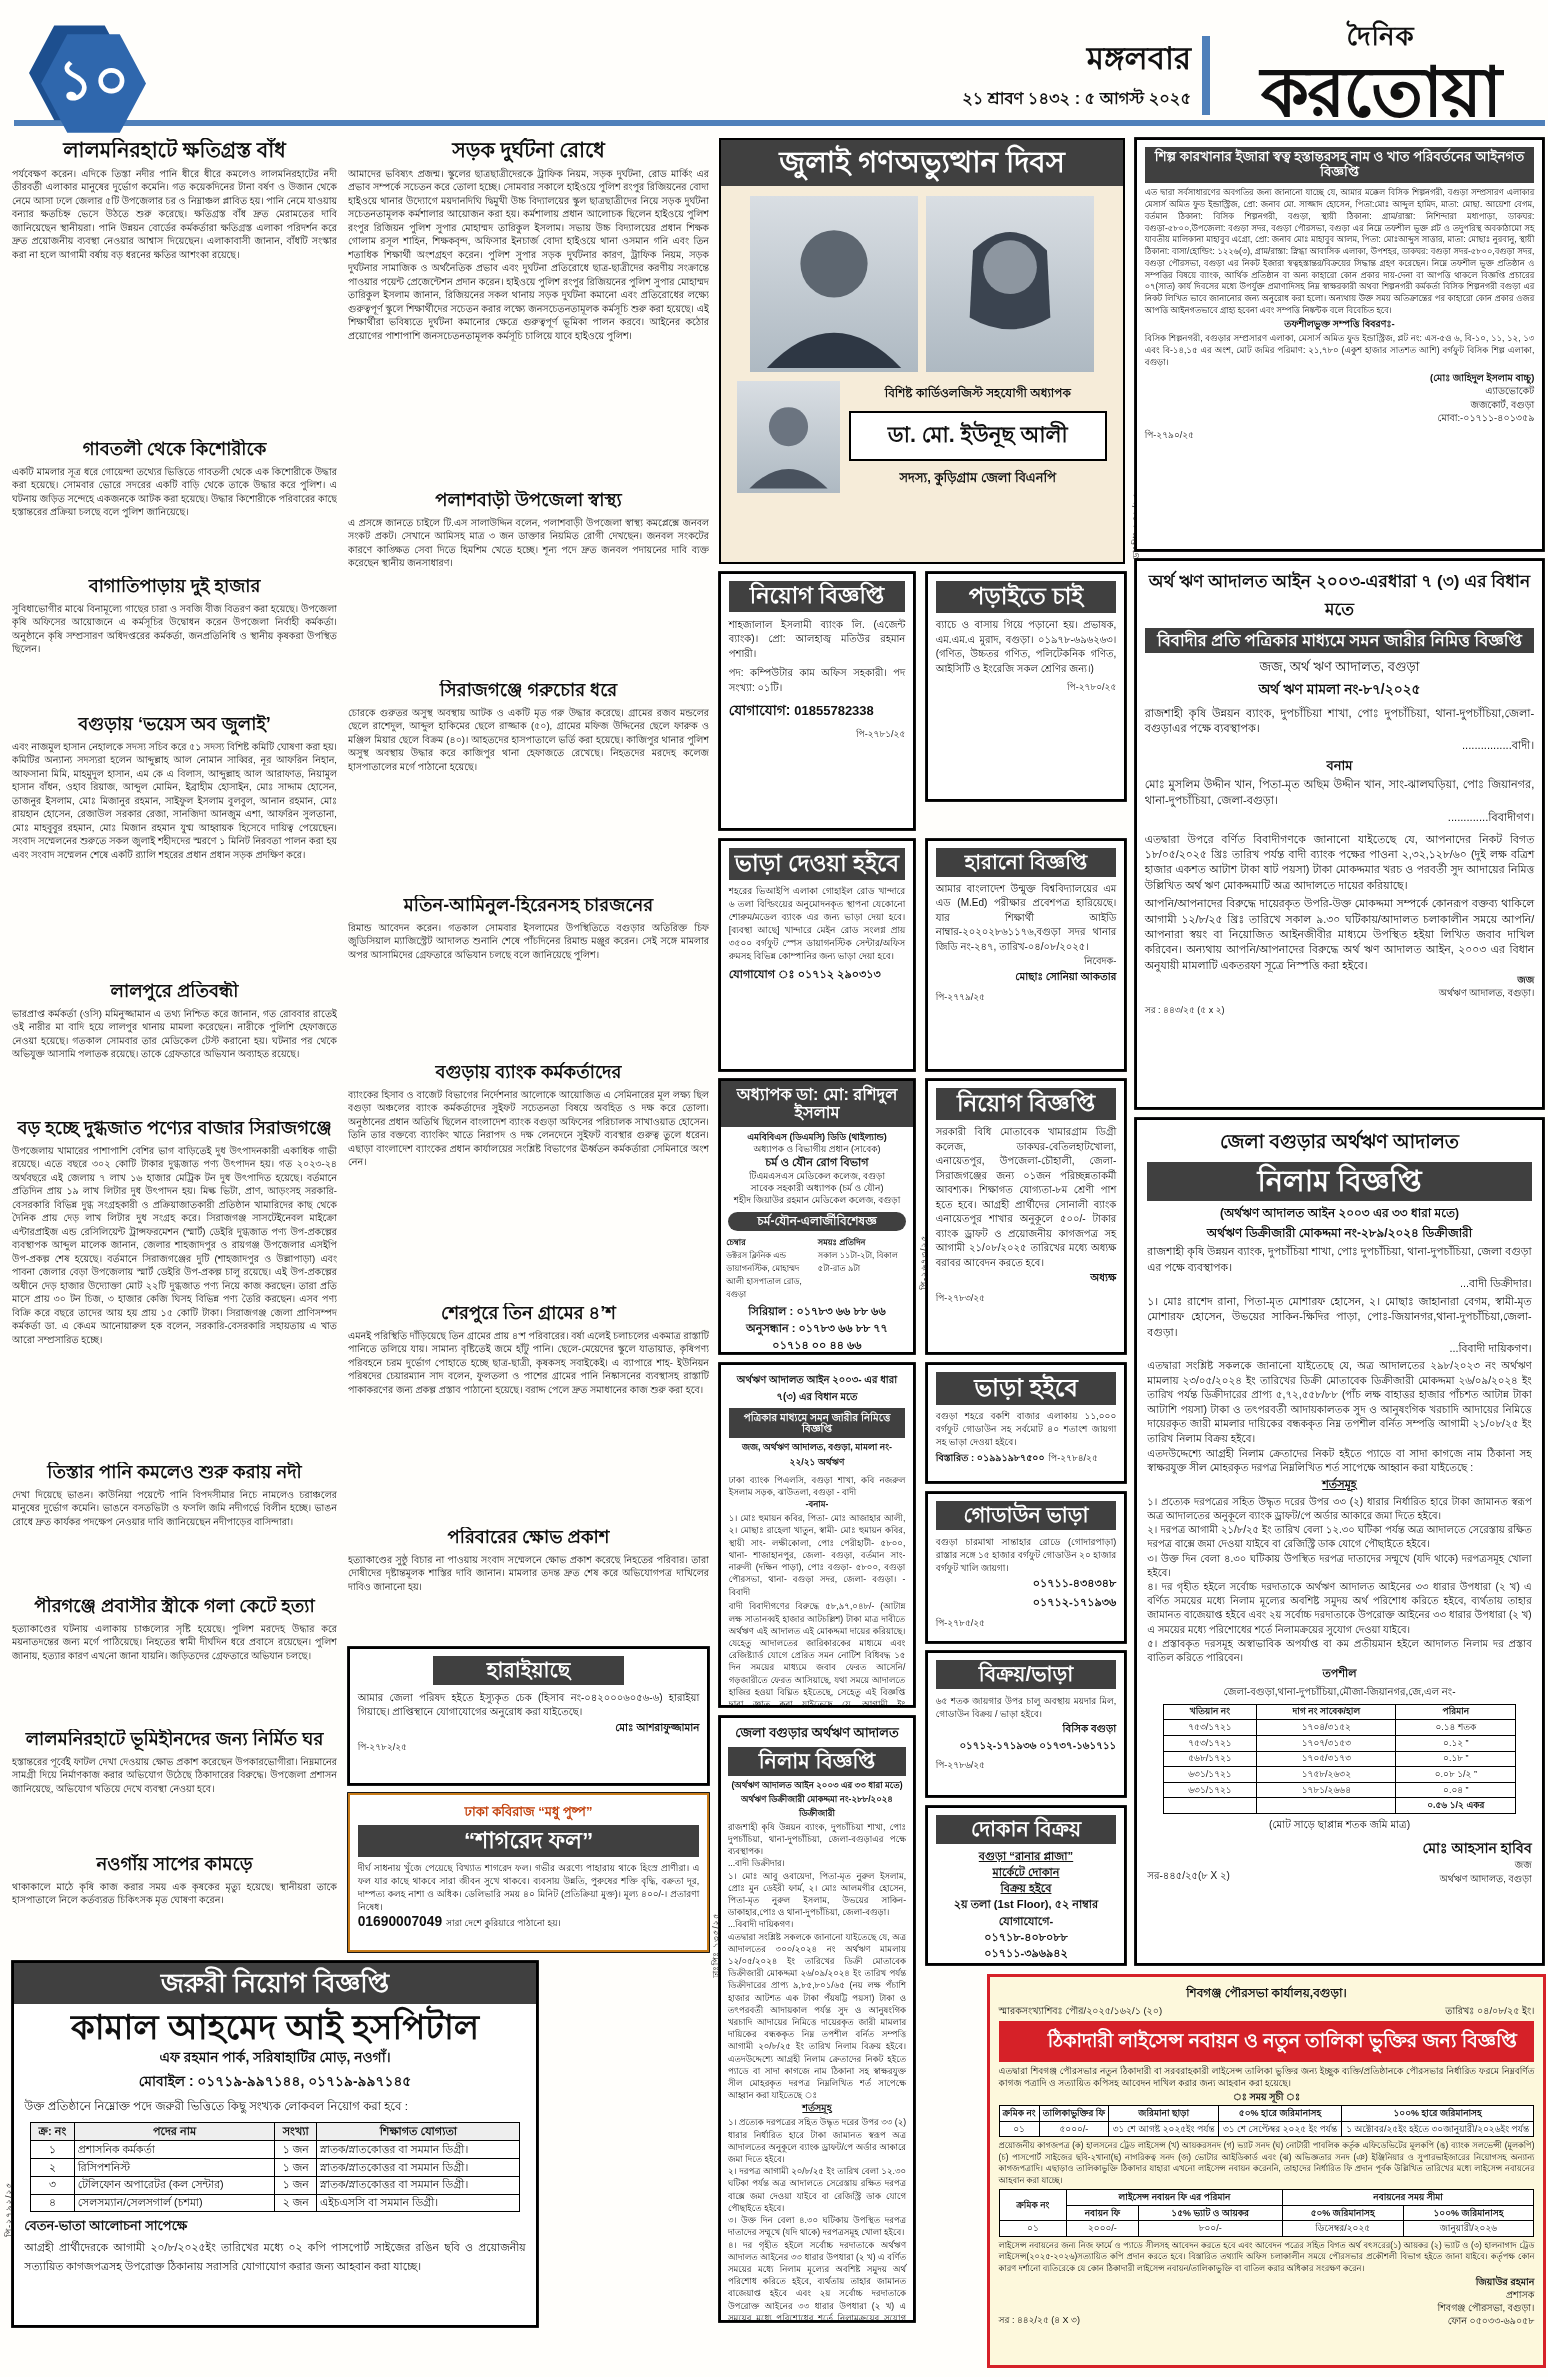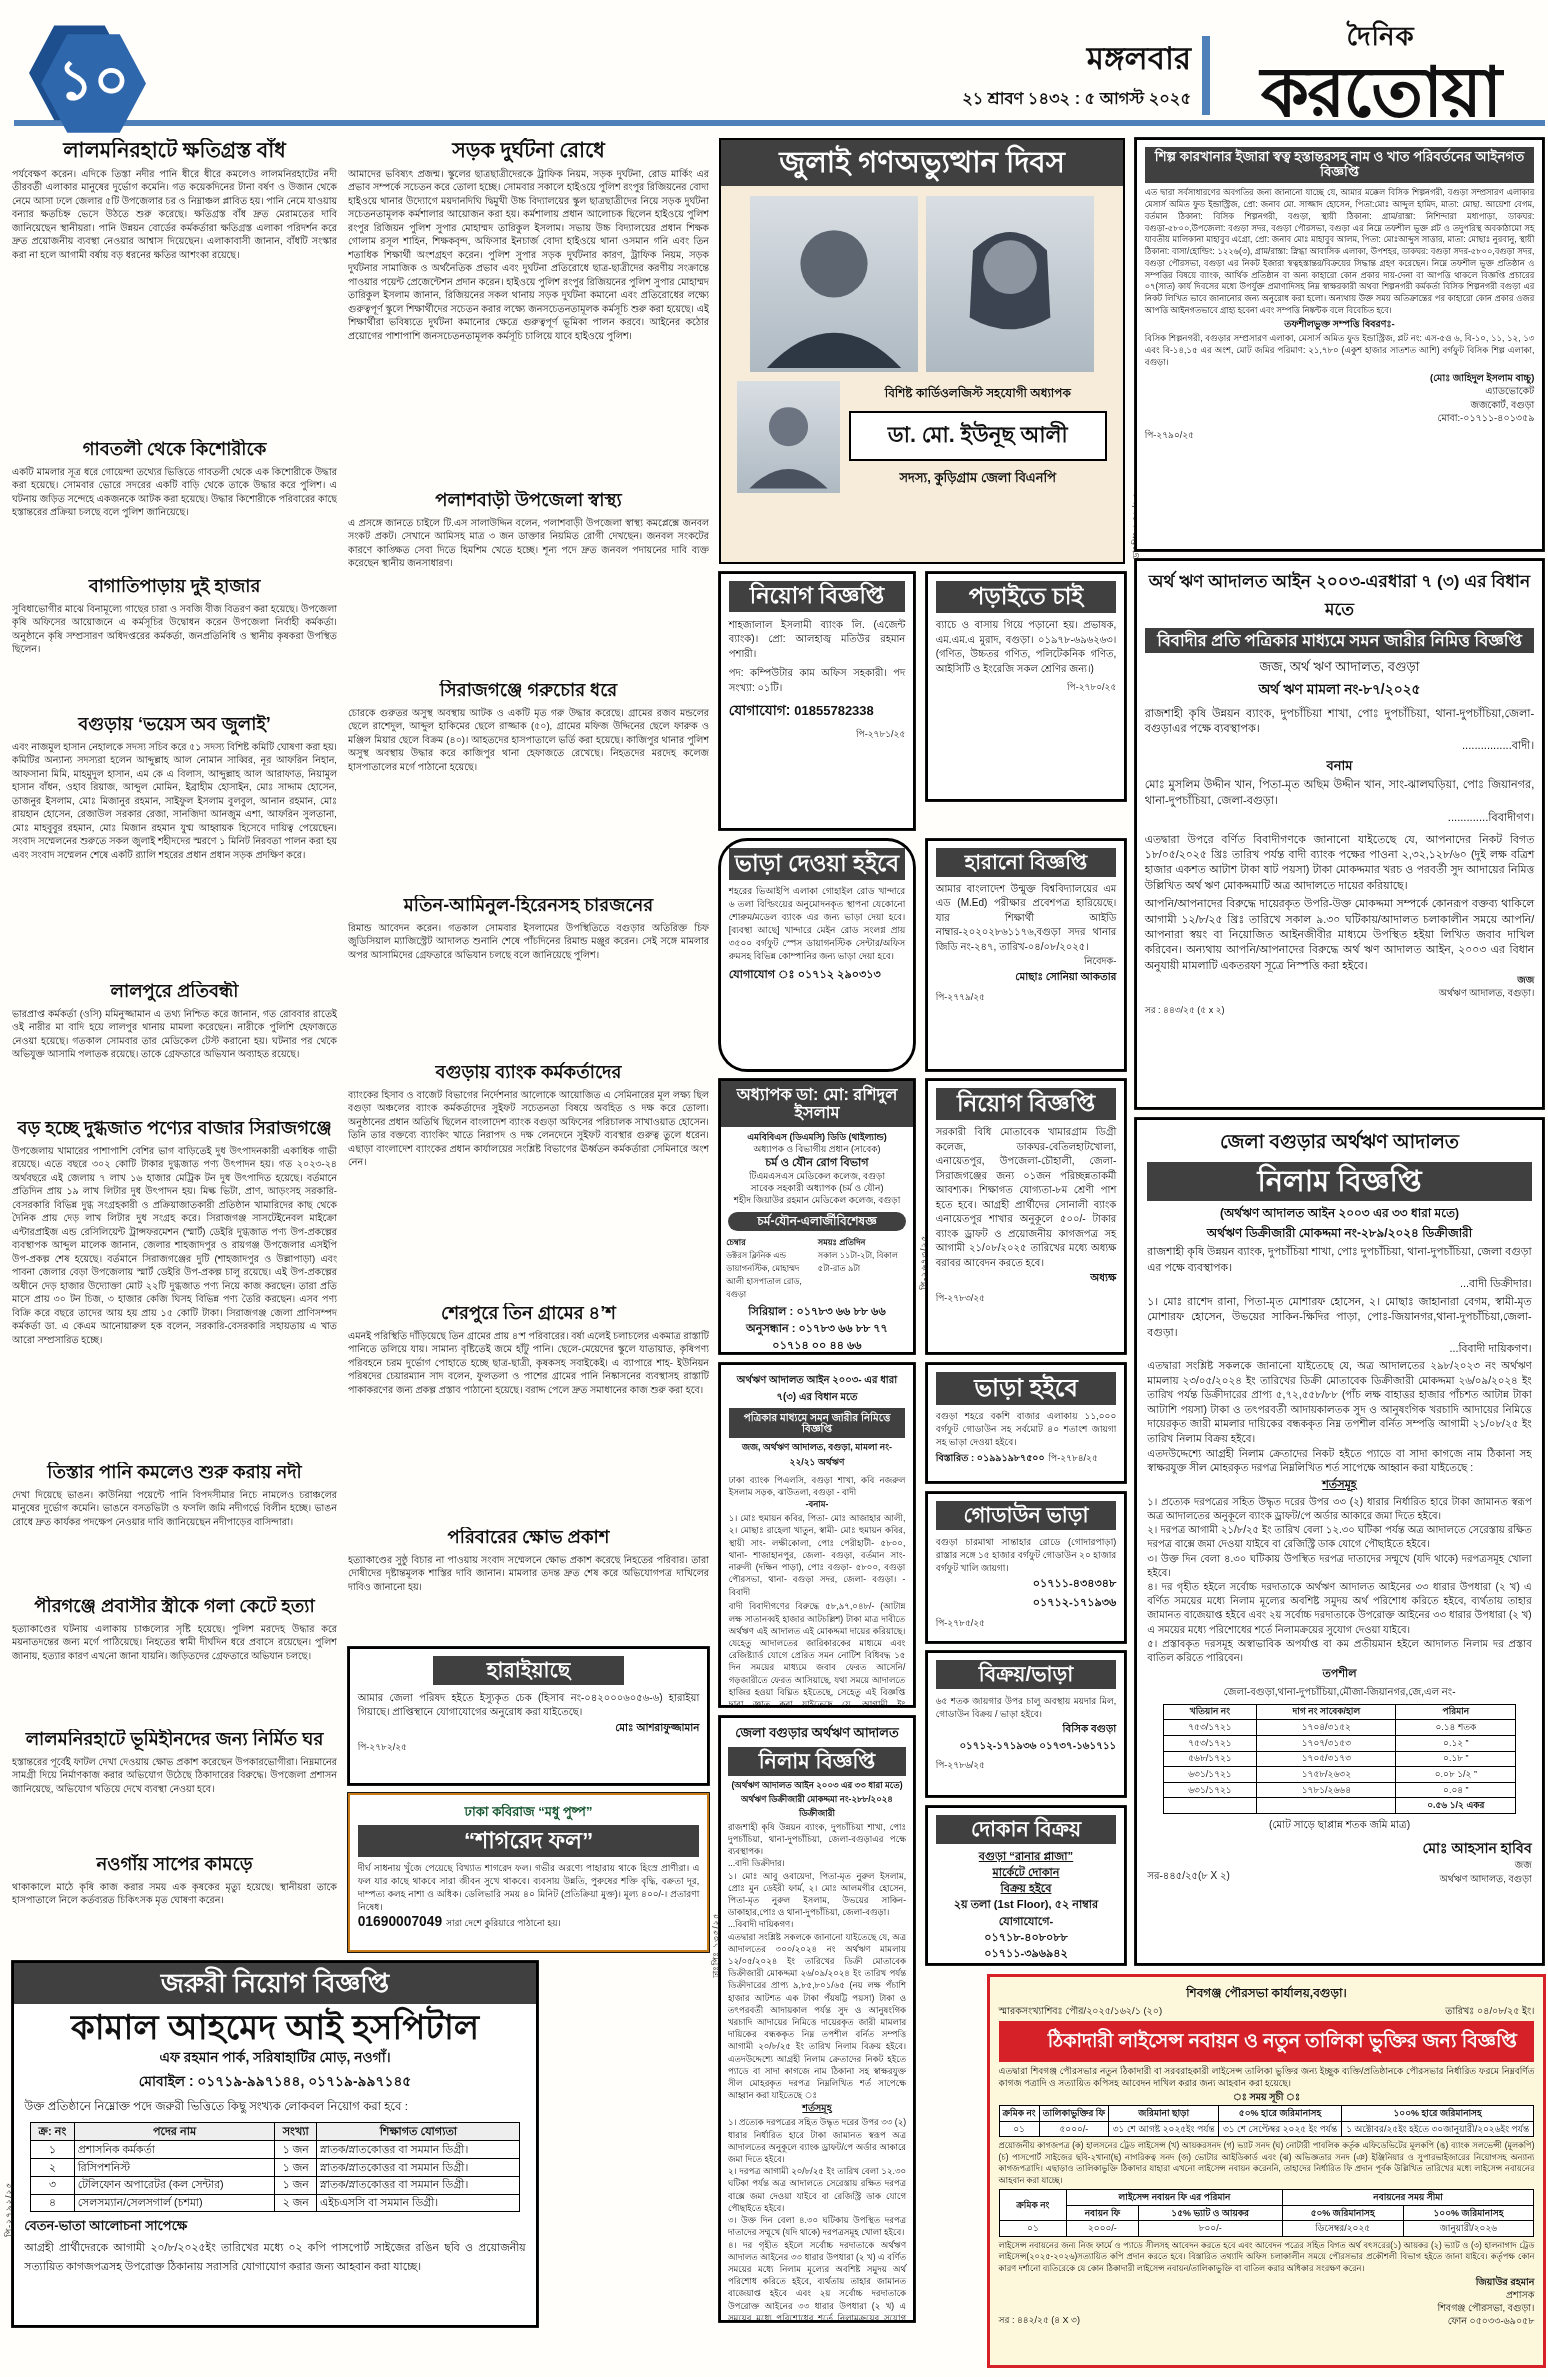--- a/index.html
+++ b/index.html
@@ -130,21 +130,21 @@
     <div class="hl sm">পরিবারের ক্ষোভ প্রকাশ</div>
     <div class="bd">হত্যাকাণ্ডের সুষ্ঠু বিচার না পাওয়ায় সংবাদ সম্মেলনে ক্ষোভ প্রকাশ করেছে নিহতের পরিবার। তারা দোষীদের দৃষ্টান্তমূলক শাস্তির দাবি জানান। মামলার তদন্ত দ্রুত শেষ করে অভিযোগপত্র দাখিলের দাবিও জানানো হয়।</div>
   </div>
   <div class="abs adbox" style="left:348px;top:1647px;width:361px;height:138px;">
     <div class="btitle" style="font-size:20.6px;width:55%;margin:0 auto;">হারাইয়াছে</div>
     <div class="adbd">আমার জেলা পরিষদ হইতে ইস্যুকৃত চেক (হিসাব নং-০৪২০০০৬০৫৬-৬) হারাইয়া গিয়াছে। প্রাপ্তিস্থানে যোগাযোগের অনুরোধ করা যাইতেছে।</div>
     <div class="rt bold" style="font-size:10.3px;">মোঃ আশরাফুজ্জামান</div>
     <div class="adcode">পি-২৭৮২/২৫</div>
   </div>
   <div class="abs adbox" style="left:348px;top:1793px;width:361px;height:159px;border-color:#c87b17;">
-    <div class="ctr bold" style="color:#14532d;font-size:13px;">ঢাকা কবিরাজ “মধু পুষ্প”</div>
+    <div class="ctr bold" style="color:#c2410c;font-size:13px;">ঢাকা কবিরাজ “মধু পুষ্প”</div>
     <div class="btitle" style="font-size:22.4px;margin-top:2.6px;">“শাগরেদ ফল”</div>
     <div class="adbd" style="font-size:9px;">দীর্ঘ সাধনায় খুঁজে পেয়েছে বিখ্যাত শাগরেদ ফল। গভীর অরণ্যে পাহারায় থাকে হিংস্র প্রাণীরা। এ ফল যার কাছে থাকবে সারা জীবন সুখে থাকবে। ব্যবসায় উন্নতি, পুরুষের শক্তি বৃদ্ধি, বক্রতা দূর, দাম্পত্য কলহ নাশা ও অধিক। ডেলিভারি সময় ৪০ মিনিট (প্রতিক্রিয়া মুক্ত)। মূল্য ৪০০/-। প্রতারণা নিষেধ।</div>
     <span class="bold" style="font-size:13.8px;">01690007049</span>
     <span style="font-size:9px;">সারা দেশে কুরিয়ারে পাঠানো হয়।</span>
   </div>
 
   <div class="abs julybox" style="left:719px;top:138px;width:406px;height:426px;">
     <div class="btitle" style="font-size:29px;padding:6.9px 1.7px;">জুলাই গণঅভ্যুত্থান দিবস</div>
     <div style="display:flex;gap:8.6px;justify-content:center;margin-top:10.3px;">
       <div class="photo" style="width:168px;height:176px;">
@@ -177,21 +177,21 @@
   <div class="abs vtxt" style="left:1129px;top:370px;height:189px;">ডাঃপিঃ ১৪১/২৫</div>
 
   <div class="abs adbox" style="left:719px;top:572px;width:196px;height:258px;">
     <div class="btitle" style="font-size:22.4px;">নিয়োগ বিজ্ঞপ্তি</div>
     <div class="adbd">শাহজালাল ইসলামী ব্যাংক লি. (এজেন্ট ব্যাংক)। প্রো: আলহাজ্ব মতিউর রহমান পশারী।</div>
     <div class="adbd">পদ: কম্পিউটার কাম অফিস সহকারী। পদ সংখ্যা: ০১টি।</div>
     <div style="margin-top:4.3px;"><span class="bold">যোগাযোগ:</span>
     <span class="phone" style="font-size:13px;">01855782338</span></div>
     <div class="adcode rt">পি-২৭৮১/২৫</div>
   </div>
-  <div class="abs adbox" style="left:719px;top:839px;width:196px;height:232px;border-radius:28px;">
+  <div class="abs adbox" style="left:719px;top:839px;width:196px;height:232px;">
     <div class="btitle" style="font-size:23px;">ভাড়া দেওয়া হইবে</div>
     <div class="adbd" style="font-size:9px;">শহরের ভিআইপি এলাকা গোহাইল রোড খান্দারে ৬ তলা বিল্ডিংয়ের অনুমোদনকৃত স্থাপনা যেকোনো শোরুম/মডেল ব্যাংক এর জন্য ভাড়া দেয়া হবে। [ব্যবস্থা আছে] খান্দারে মেইন রোড সংলগ্ন প্রায় ৩৫০০ বর্গফুট স্পেস ডায়াগনস্টিক সেন্টার/অফিস রুমসহ বিভিন্ন কোম্পানির জন্য ভাড়া দেয়া হবে।</div>
     <div class="bold" style="font-size:11.2px;margin-top:2.6px;">যোগাযোগ ঃ ০১৭১২ ২৯০৩১৩</div>
   </div>
   <div class="abs adbox" style="left:719px;top:1079px;width:196px;height:275px;padding:0;">
     <div class="btitle" style="font-size:16.3px;padding:5.2px 1.7px;">অধ্যাপক ডা: মো: রশিদুল ইসলাম</div>
     <div class="ctr" style="font-size:9px;line-height:1.35;padding:3.4px;">
       <span class="bold">এমবিবিএস (ডিএমসি) ডিডি (থাইল্যান্ড)</span><br>
       <span>অধ্যাপক ও বিভাগীয় প্রধান (সাবেক)</span><br>
       <span class="bold" style="font-size:11.2px;">চর্ম ও যৌন রোগ বিভাগ</span><br>

